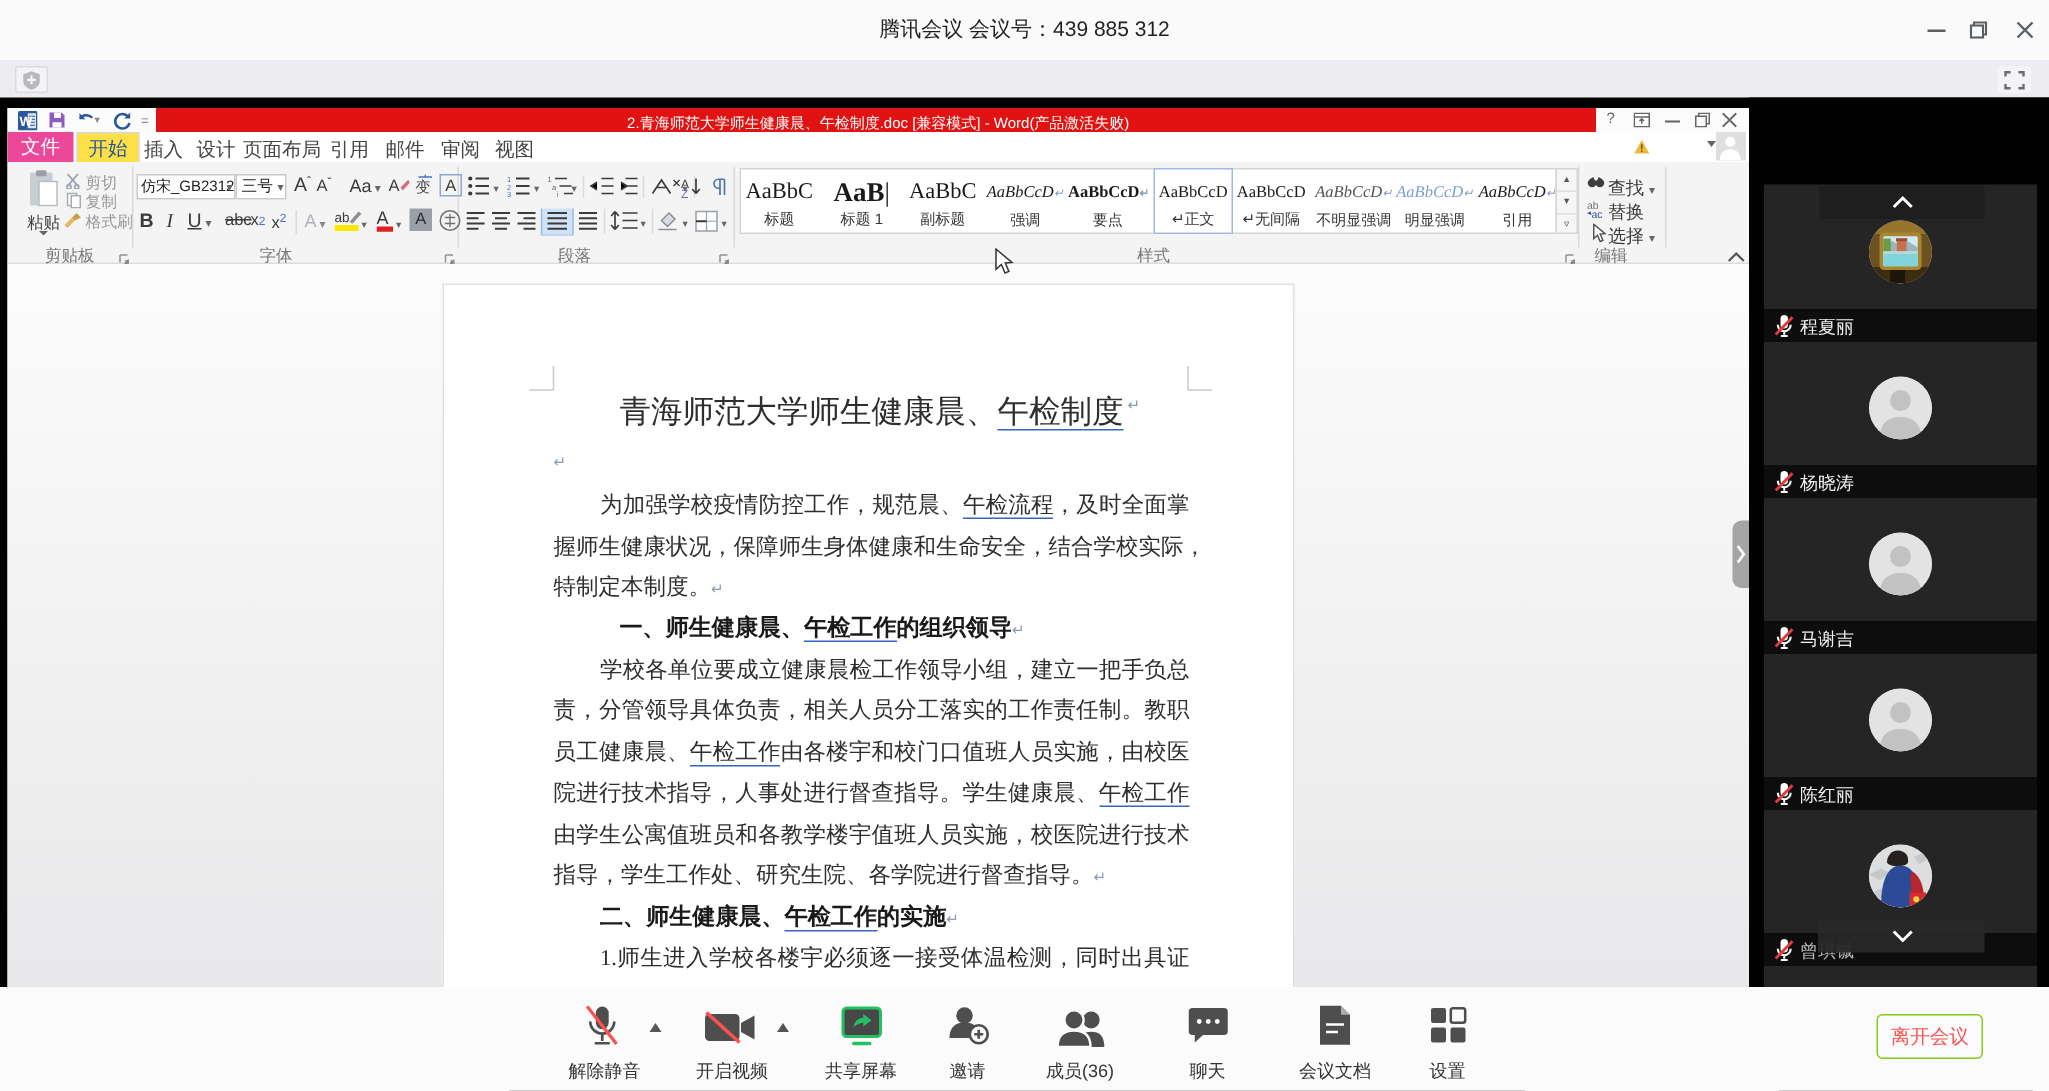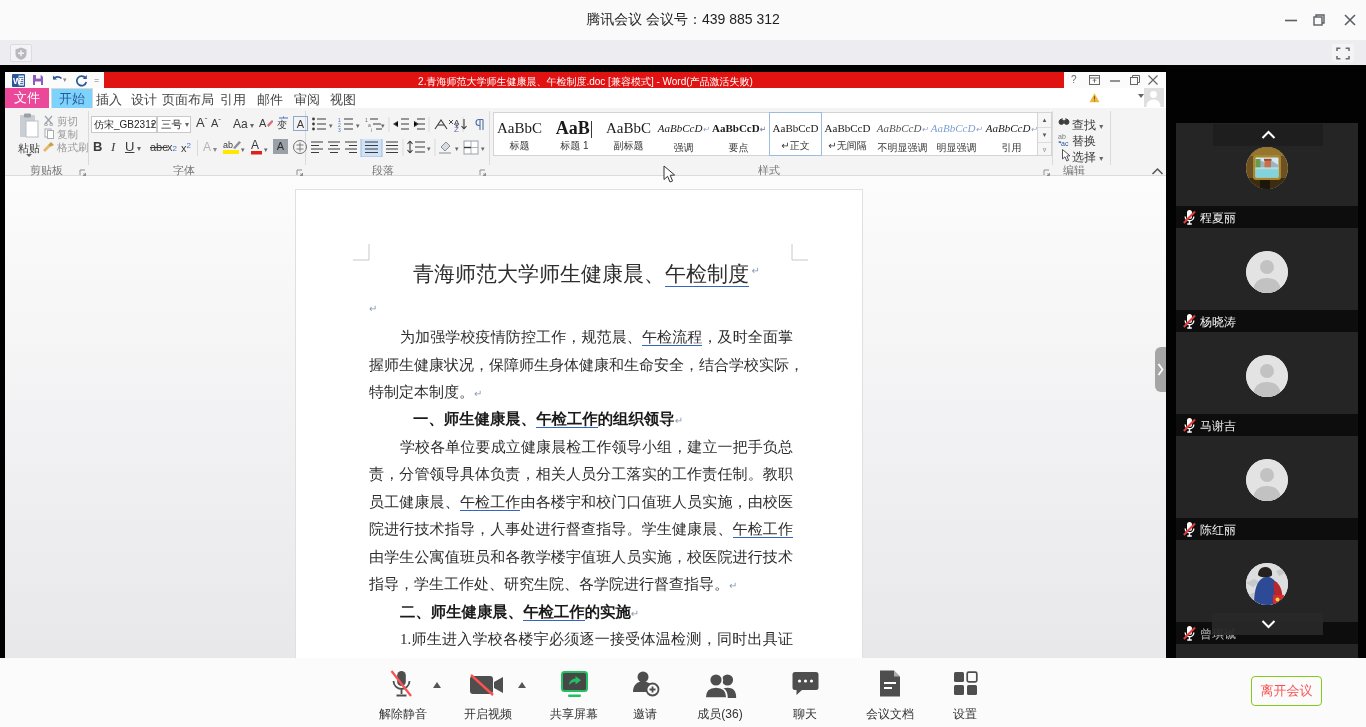--- a/index.html
+++ b/index.html
@@ -122,21 +122,21 @@
       <svg class="abs" style="left:1125px; top:3px;" width="10" height="10" viewBox="0 0 10 10">
           <rect x="0.5" y="2.5" width="7" height="7" fill="none" stroke="#666"></rect>
           <path d="M2.5 2.5 v-2 h7 v7 h-2" fill="none" stroke="#666"></path>
         </svg>
       <svg class="abs" style="left:1143px; top:3px;" width="10" height="10" viewBox="0 0 10 10">
           <path d="M0.5 0.5 L9.5 9.5 M9.5 0.5 L0.5 9.5" stroke="#666" stroke-width="1.2"></path>
         </svg>
     </div>
     <div id="wtabs" class="abs">
       <div class="abs" style="left:0; top:0; width:44px; height:20px; background:#ec4899; color:#fff; font-size:13px; text-align:center; line-height:20px;">文件</div>
-      <div class="abs" style="left:46px; top:0; width:42px; height:20px; background:#7dd3fc; border:1px solid #d8d8d8; border-bottom:none; color:#2b579a; font-size:13px; text-align:center; line-height:19px;">开始</div>
+      <div class="abs" style="left:46px; top:0; width:42px; height:20px; background:#fde047; border:1px solid #d8d8d8; border-bottom:none; color:#2b579a; font-size:13px; text-align:center; line-height:19px;">开始</div>
       <div class="tab abs" style="left:85px; width:38px; text-align:center;">插入</div>
       <div class="tab abs" style="left:120px; width:38px; text-align:center;">设计</div>
       <div class="tab abs" style="left:156px; width:54px; text-align:center;">页面布局</div>
       <div class="tab abs" style="left:209px; width:38px; text-align:center;">引用</div>
       <div class="tab abs" style="left:246px; width:38px; text-align:center;">邮件</div>
       <div class="tab abs" style="left:283px; width:38px; text-align:center;">审阅</div>
       <div class="tab abs" style="left:319px; width:38px; text-align:center;">视图</div>
       <svg class="abs" style="left:1084px; top:5px;" width="11" height="10" viewBox="0 0 15 14">
           <path d="M7.5 0.5 L14.5 13 H0.5 Z" fill="#f0b73e"></path>
           <path d="M7.5 4.5 v4.5" stroke="#7a5c12" stroke-width="1.5"></path>

